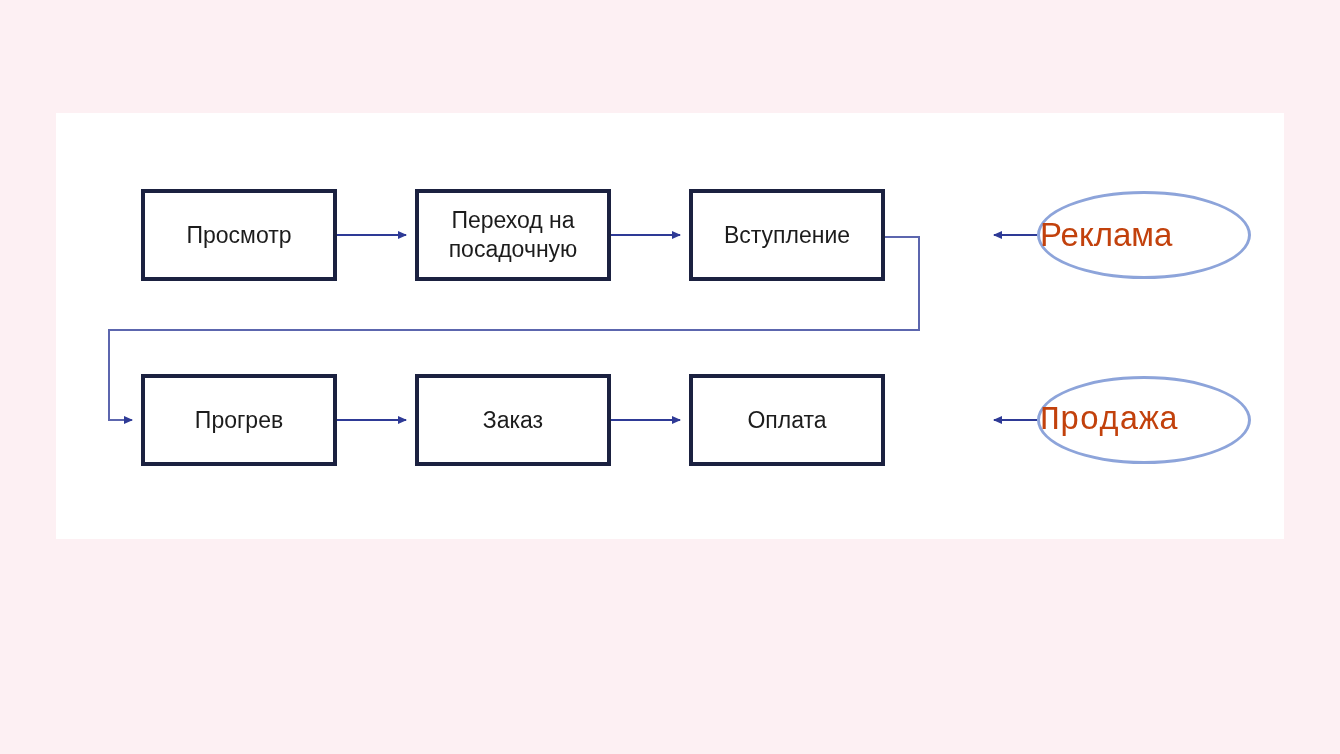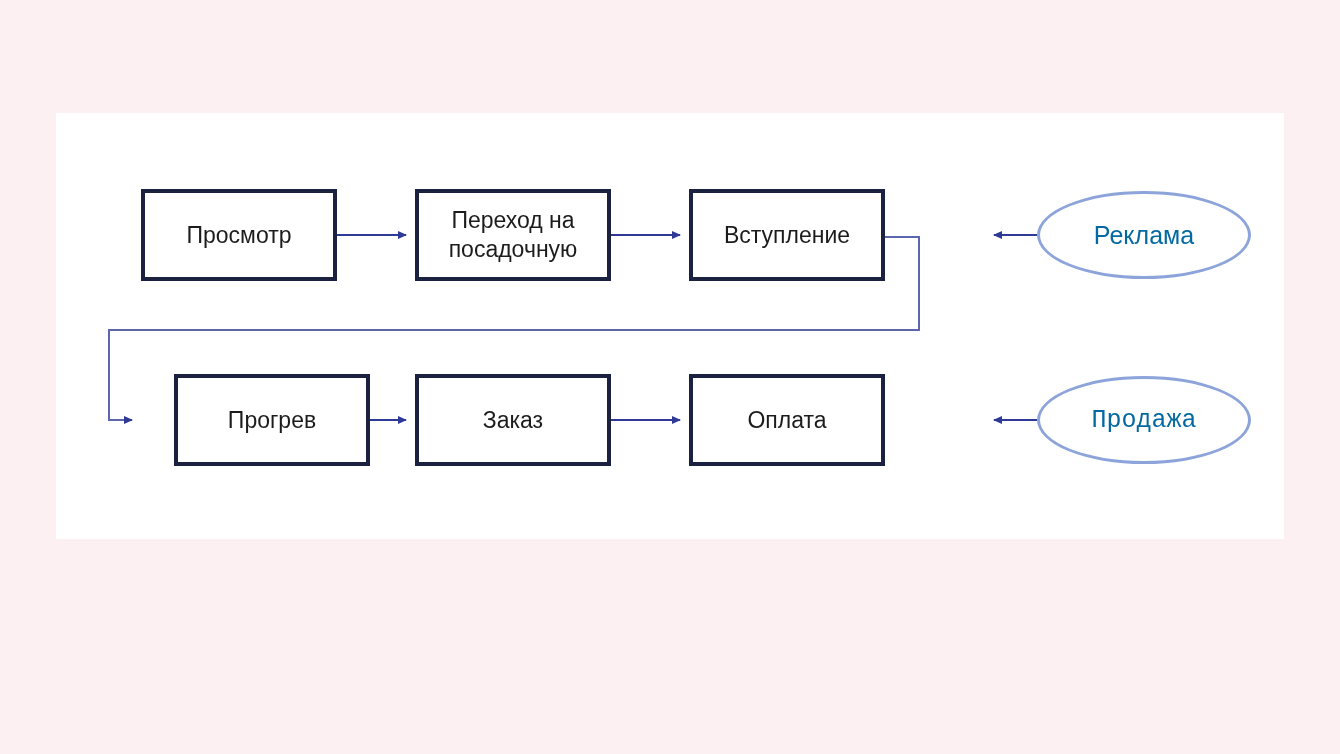--- a/index.html
+++ b/index.html
@@ -44,37 +44,37 @@
     justify-content: center;
     text-align: center;
     font-size: 23px;
     line-height: 1.25;
     color: #1c1c1c;
     padding: 0 14px;
   }
   .node--b1 { left: 85px;  top: 76px;  }
   .node--b2 { left: 359px; top: 76px;  }
   .node--b3 { left: 633px; top: 76px;  }
-  .node--b4 { left: 85px;  top: 261px; margin-left: 33px; }
+  .node--b4 { left: 85px;  top: 261px; }
   .node--b5 { left: 359px; top: 261px; }
   .node--b6 { left: 633px; top: 261px; }
   .bubble {
     position: absolute;
     width: 214px;
     height: 88px;
     box-sizing: border-box;
     border: 3px solid #8da4da;
     border-radius: 50%;
     background: #ffffff;
     display: flex;
     align-items: center;
-    justify-content: center;
+    justify-content: flex-start;
     text-align: center;
-    font-size: 25px;
-    color: #0369a1;
+    font-size: 33px;
+    color: #c2410c;
   }
   .bubble--ads  { left: 981px; top: 78px;  }
   .bubble--sale { left: 981px; top: 263px; font-family: Liberation Mono, monospace; }
   .arrow-path {
     stroke: #2e3a96;
     stroke-width: 2;
     fill: none;
   }
   .connector-path {
     stroke: #5c66ae;

